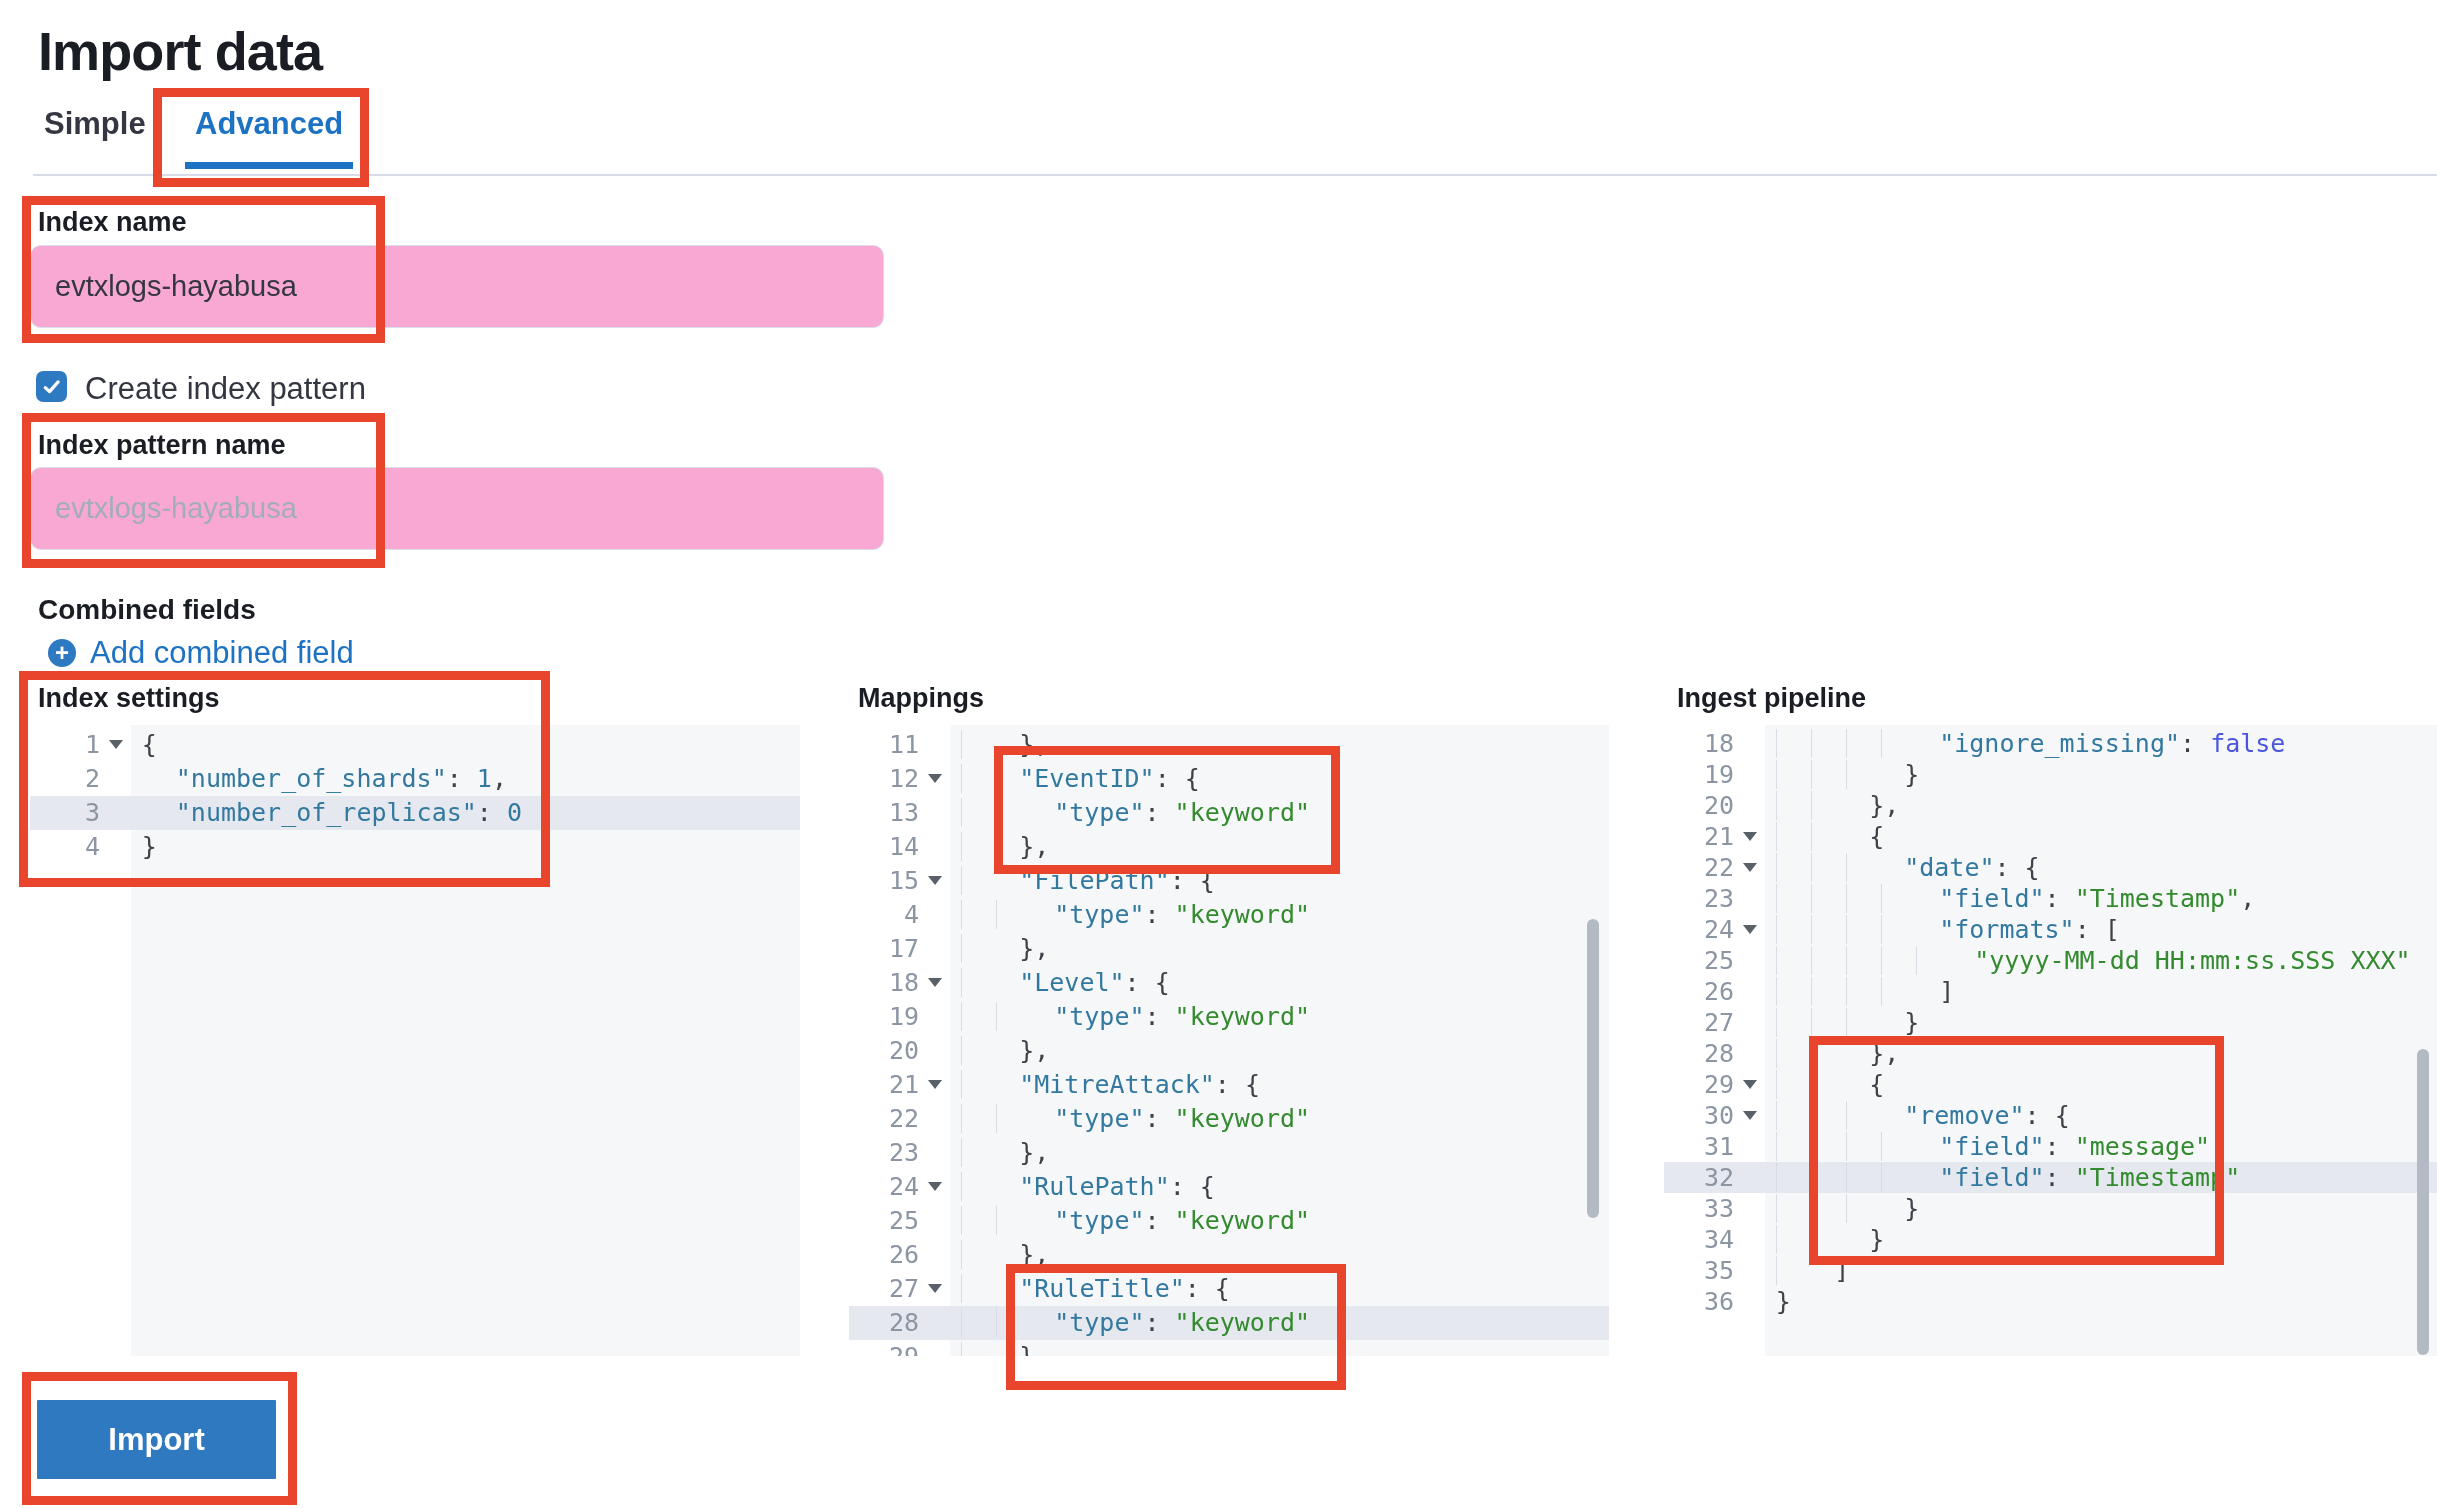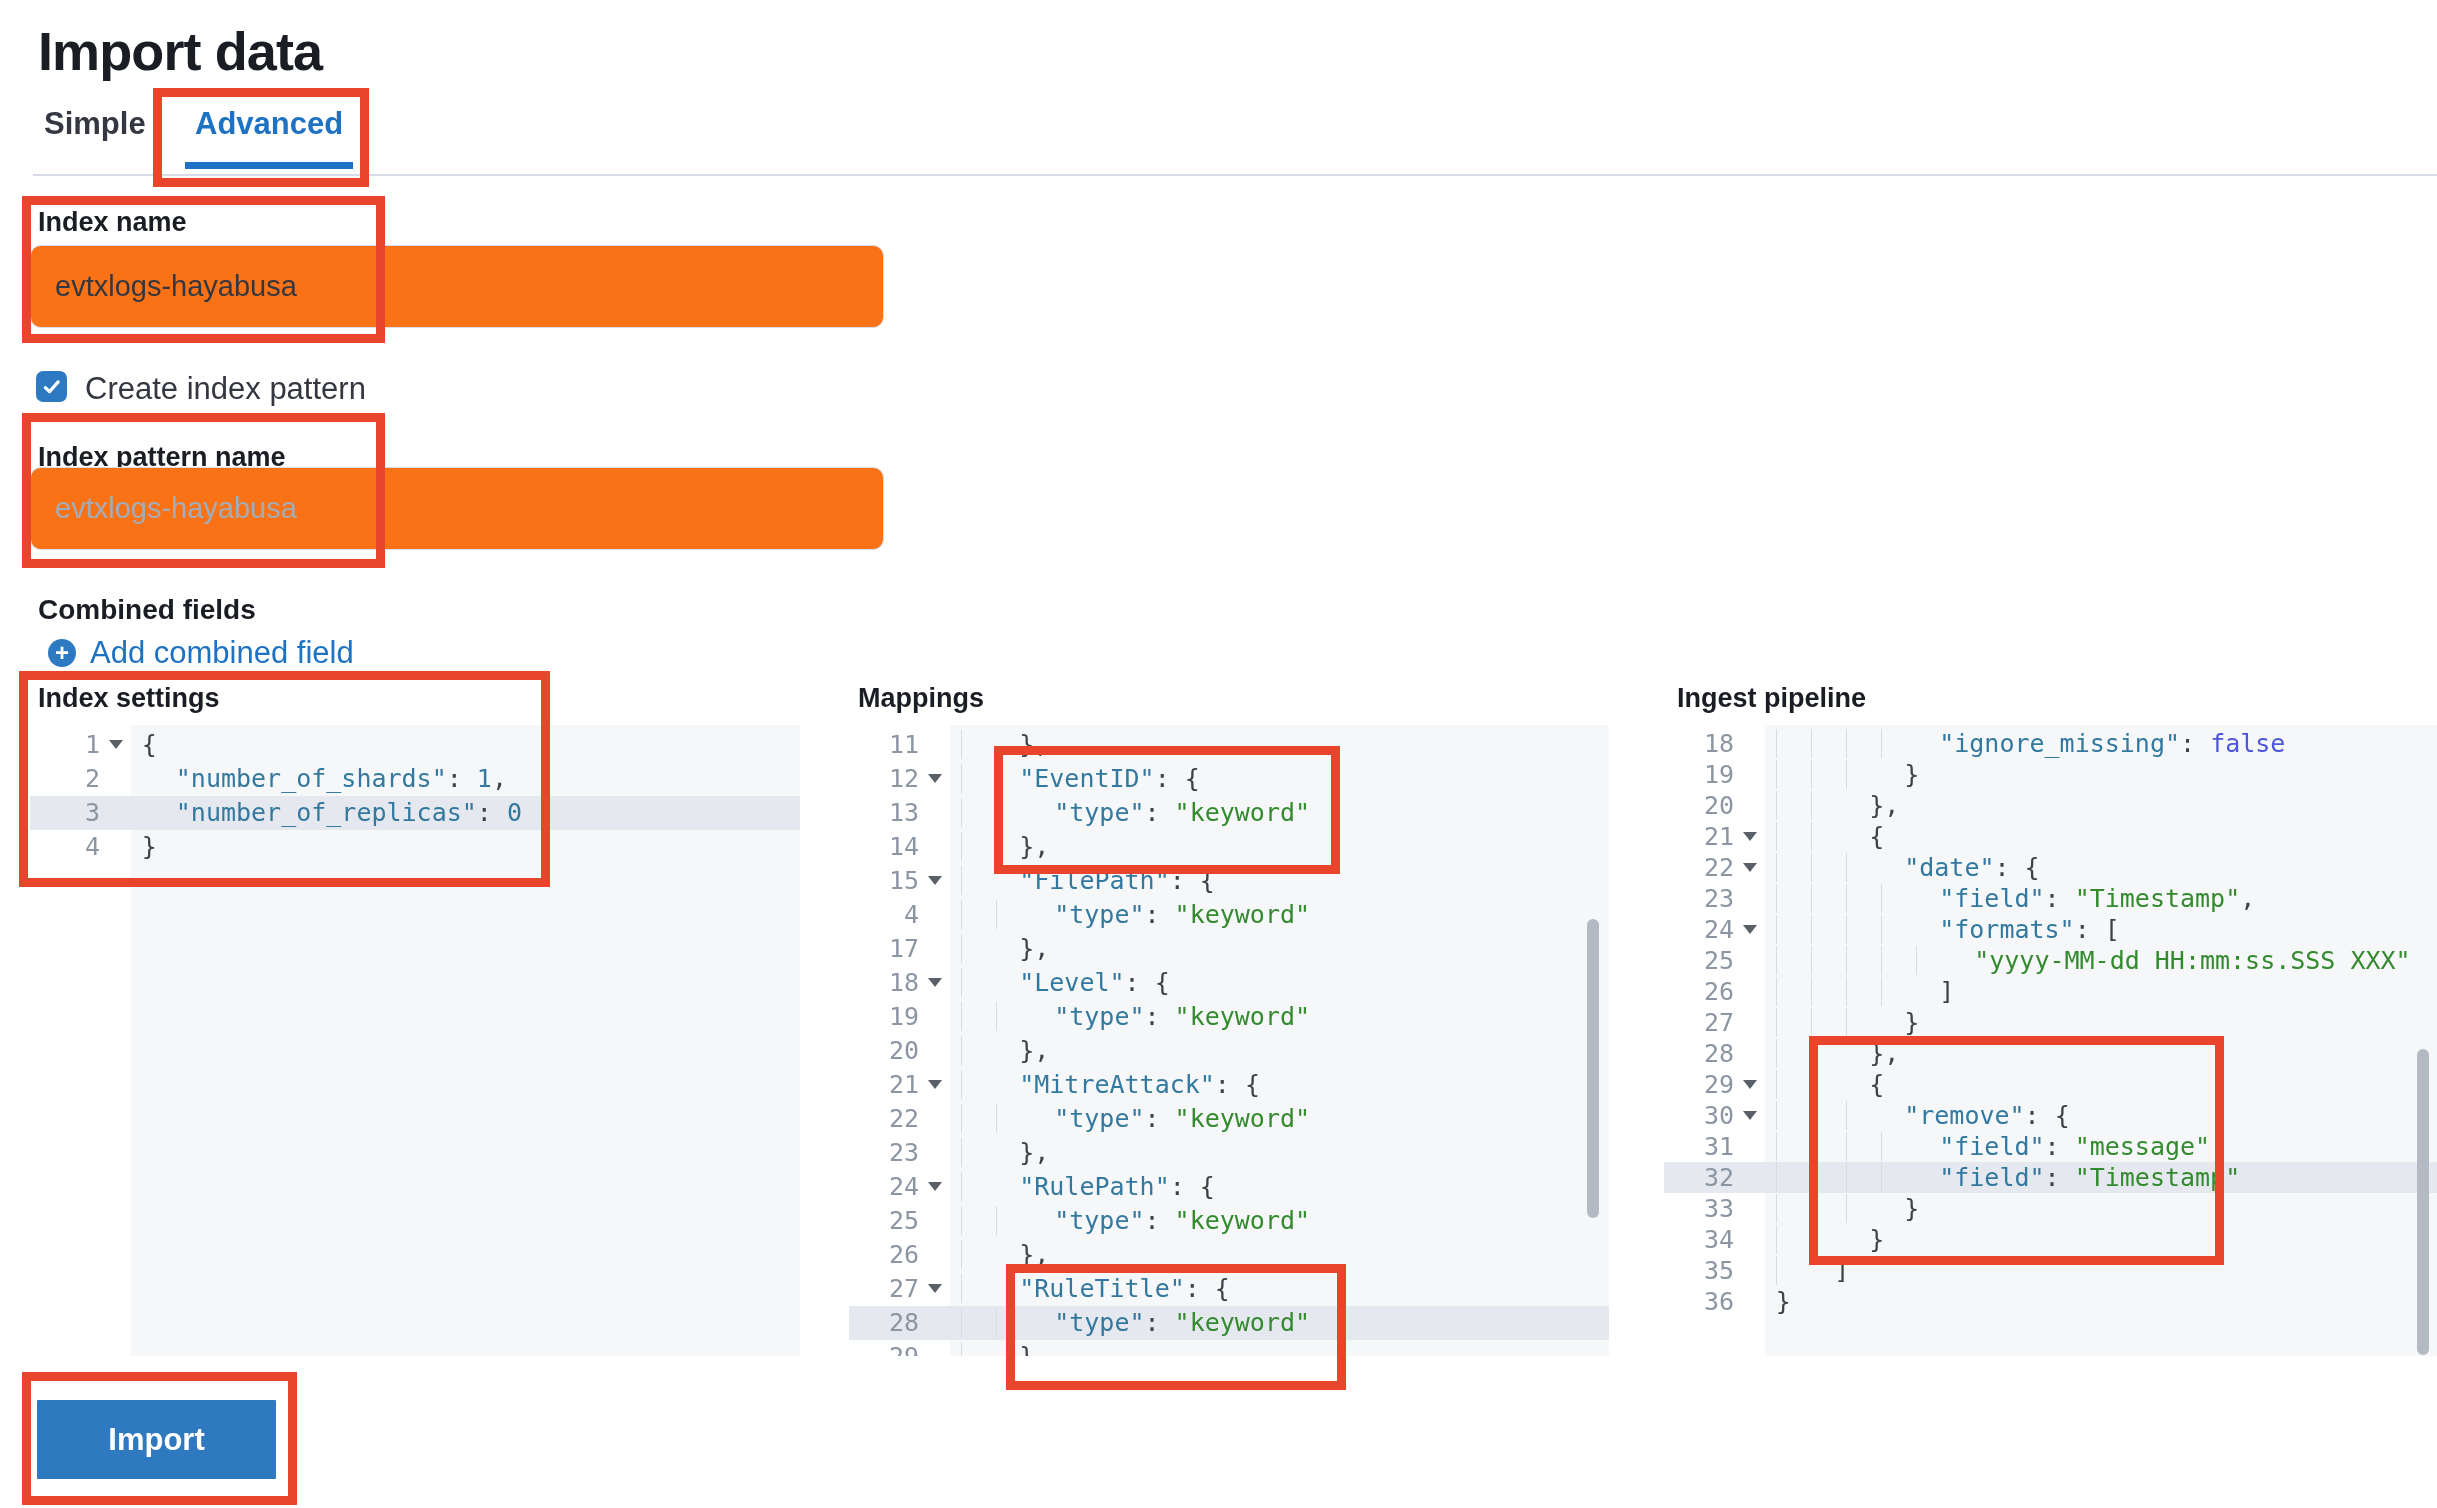--- a/index.html
+++ b/index.html
@@ -13,21 +13,21 @@
   
   .tab{font-size:31px;font-weight:700;cursor:pointer;}
   .tab-simple{left:44px;top:106px;color:#343741;}
   .tab-advanced{left:185px;top:93px;color:#1d72c4;padding:12.6px 10px 20px 10px;
                 border-bottom:7.2px solid #1d72c4;}
   .tabs-divider{left:33px;top:174px;width:2405px;height:1.8px;background:#d8dce8;}
 
   
   .field-label{font-size:27px;font-weight:700;color:#1a1d23;}
   .text-input{box-sizing:border-box;width:854px;height:83px;border:1.8px solid #d9dde9;border-radius:10.8px;
-              background:#f97316;font-family:"Liberation Sans",sans-serif;font-size:29px;color:#343741;
+              background:#f9a8d4;font-family:"Liberation Sans",sans-serif;font-size:29px;color:#343741;
               padding:0 0 0 24px;outline:none;}
   .text-input::placeholder{color:#a3acb9;}
 
   
   .checkbox{left:36px;top:371px;width:31px;height:31px;border-radius:7.2px;background:#2e7ac2;
             display:flex;align-items:center;justify-content:center;cursor:pointer;}
   .checkbox-label{left:85px;top:371px;font-size:31px;color:#343741;}
 
   
   .add-link-row{left:48px;top:635px;display:flex;align-items:center;cursor:pointer;}
@@ -83,21 +83,21 @@
 
   <div class="abs checkbox">
     <span style="display:flex;">
       <svg width="21.6" height="21.6" viewBox="0 0 16 16">
           <path d="M3.2 8.6l3.1 3 6.4-7.2" stroke="#ffffff" stroke-width="2.4" fill="none" stroke-linecap="round" stroke-linejoin="round"></path>
         </svg>
     </span>
   </div>
   <div class="abs checkbox-label">Create index pattern</div>
 
-  <div class="abs field-label" style="left:38px;top:430px;margin-top:12px;">Index pattern name</div>
+  <div class="abs field-label" style="left:38px;top:430px;">Index pattern name</div>
   <input class="abs text-input" style="left: 30px; top: 467px;" type="text" placeholder="evtxlogs-hayabusa">
 
   <div class="abs field-label" style="left:38px;top:594px;font-size:28px;">Combined fields</div>
   <div class="abs add-link-row">
     <span class="plus-icon">+</span>
     <span class="add-link-text">Add combined field</span>
   </div>
 
   <div class="abs field-label" style="left:38px;top:683px;">Index settings</div>
   <div class="abs field-label" style="left:858px;top:683px;">Mappings</div>

